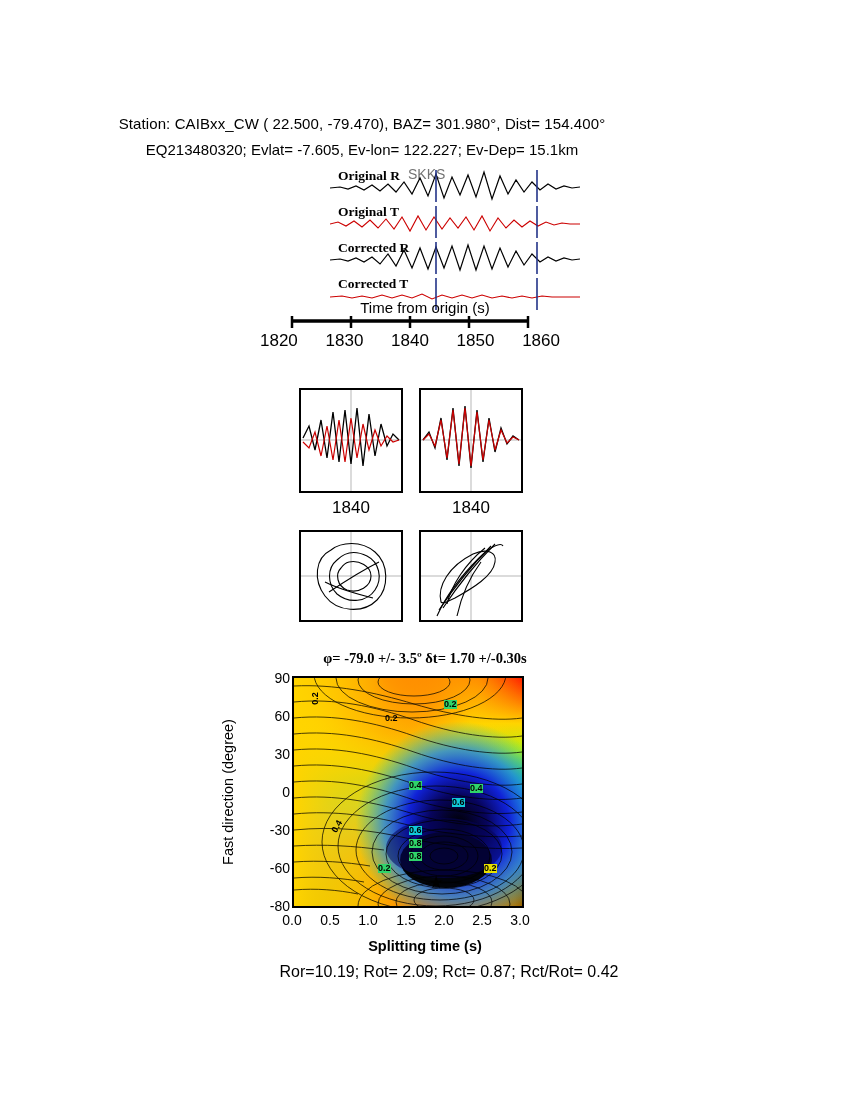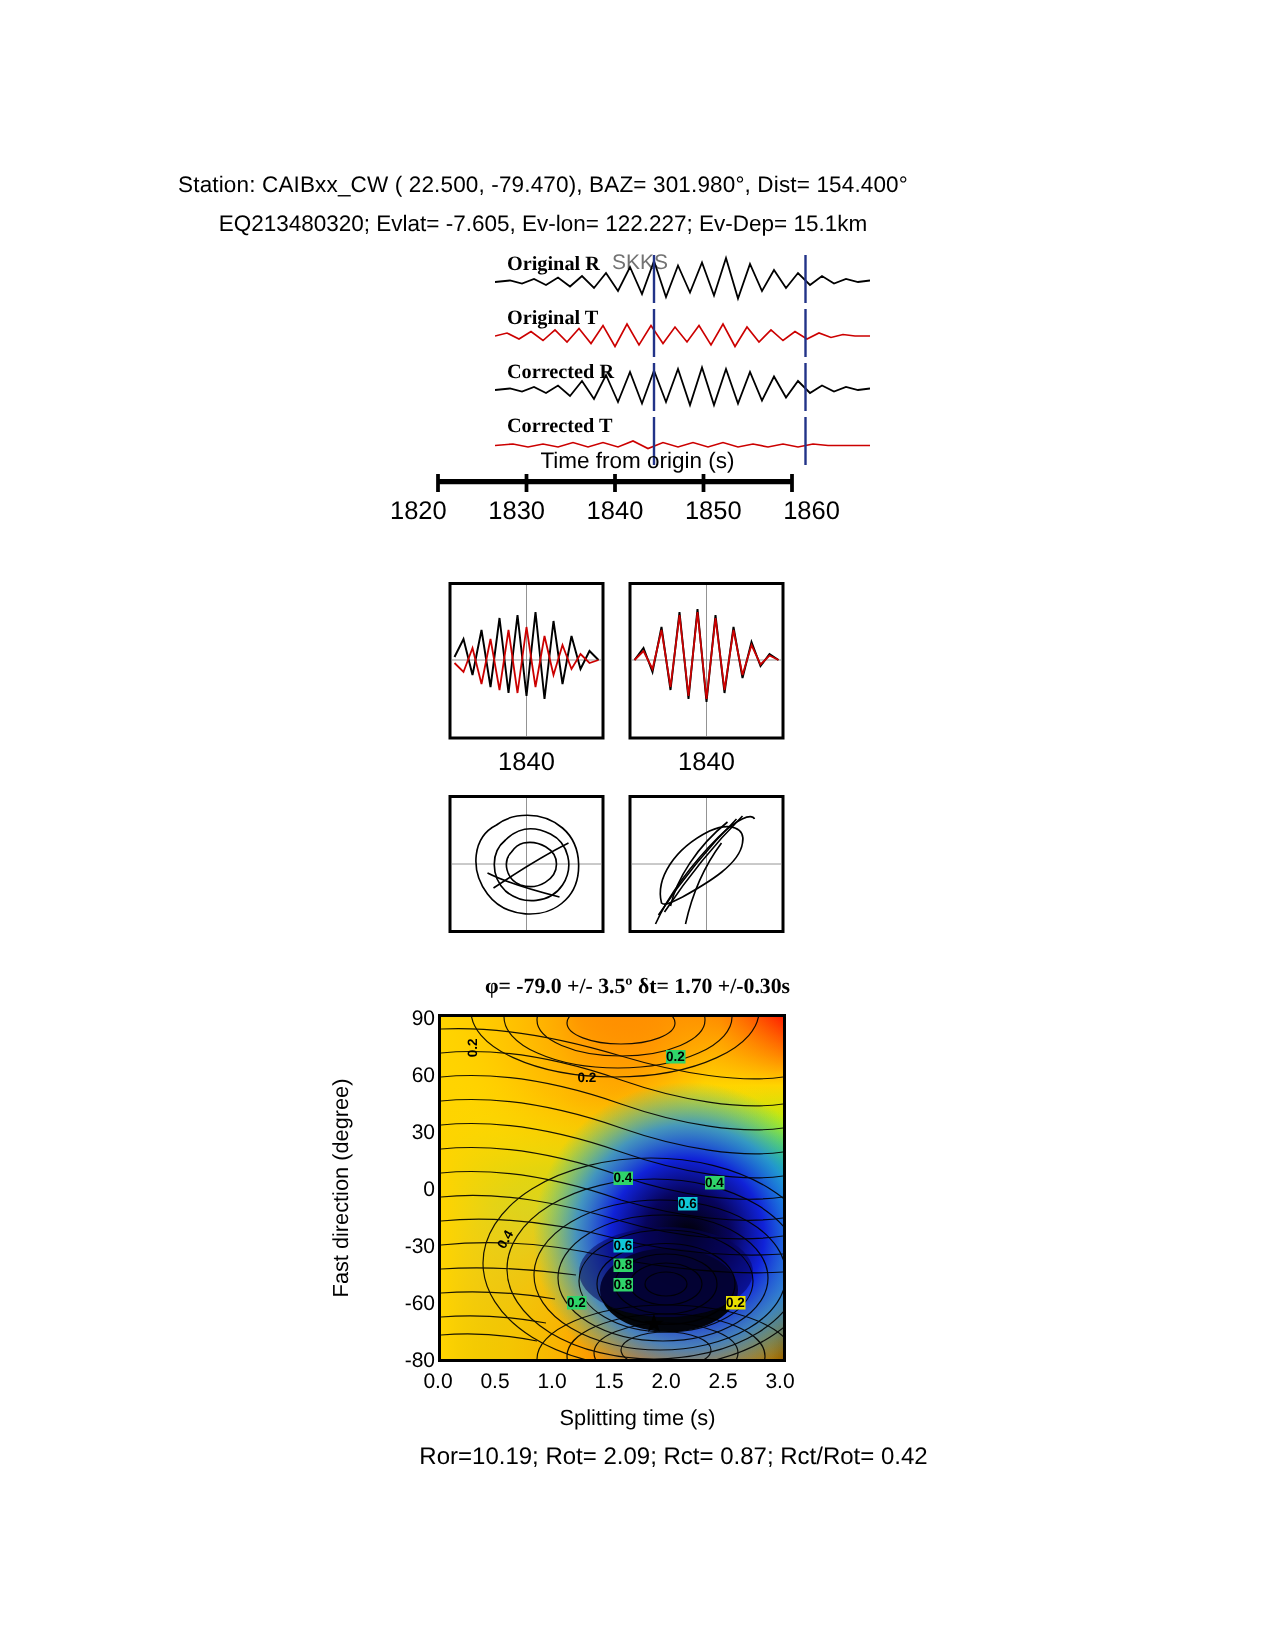--- a/index.html
+++ b/index.html
@@ -163,21 +163,21 @@
     position: absolute;
     width: 40px;
     text-align: center;
   }
   .x-axis-label {
     position: absolute;
     left: 0; top: 938px;
     width: 850px;
     text-align: center;
     font-size: 14.5px;
-    font-weight: normal;
+    font-weight: bold;
   }
   .footer-line {
     position: absolute;
     left: 0; top: 963px;
     width: 818px;
     text-align: center;
     font-size: 16px;
     padding-left: 40px;
   }
   .clabel {

